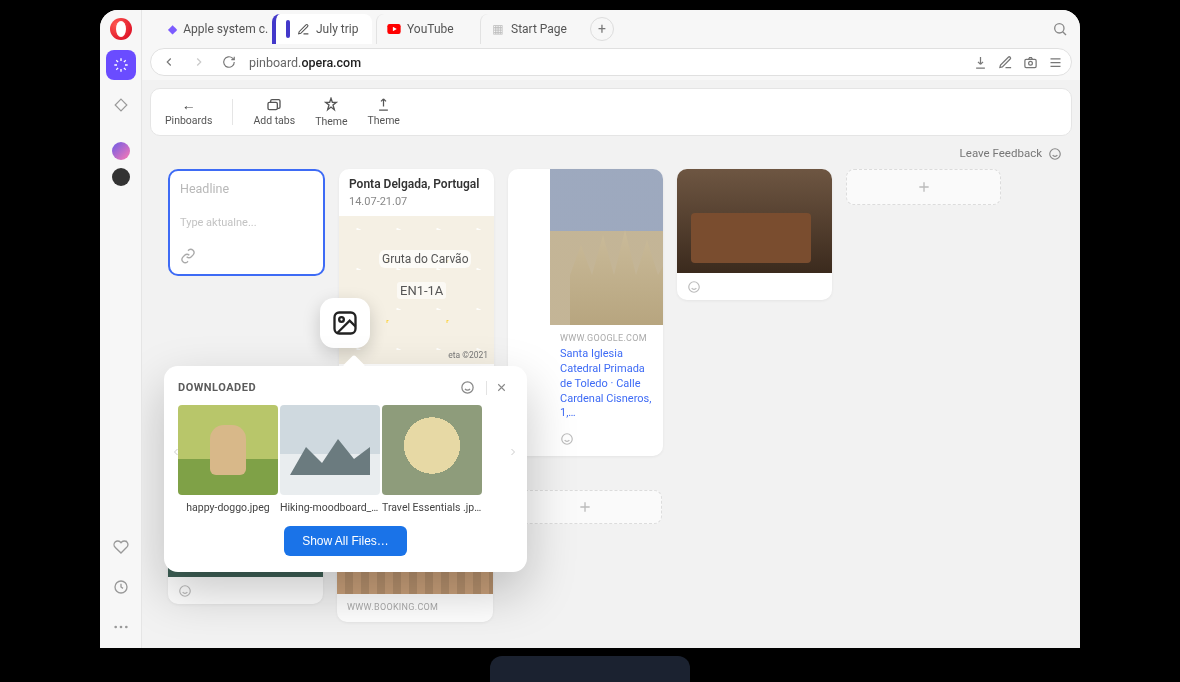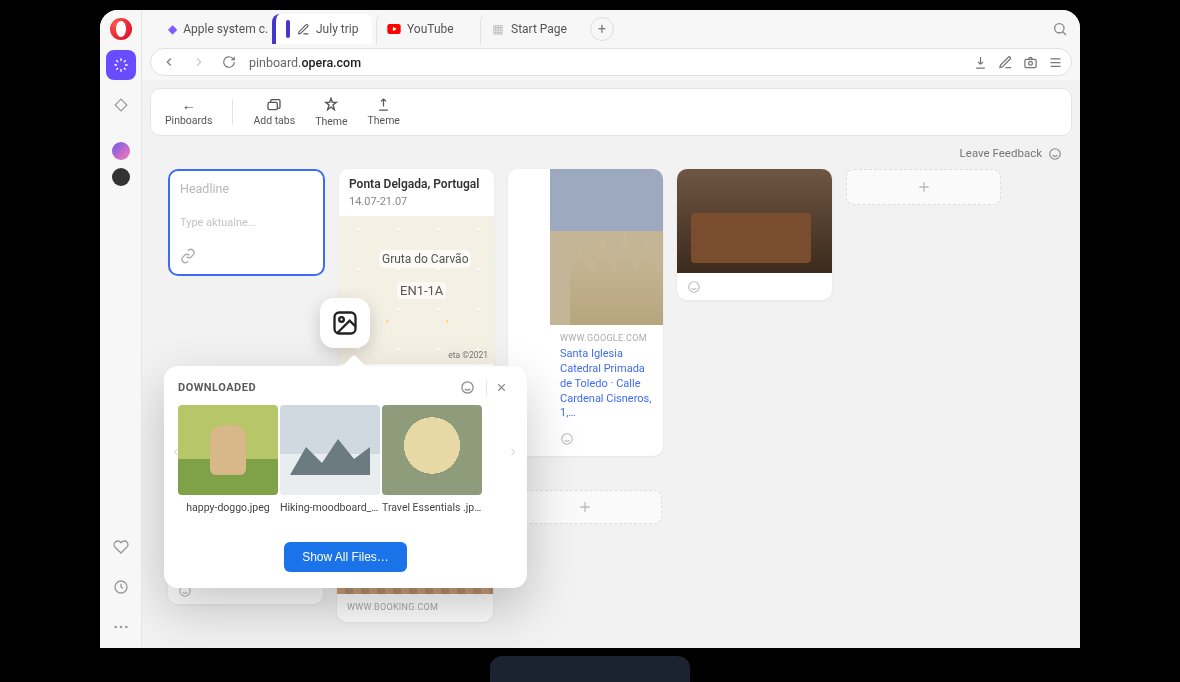--- a/index.html
+++ b/index.html
@@ -240,21 +240,21 @@
   .thumb { width:100px; }
   .thumb .img { width:100px; height:90px; border-radius:4px; }
   .thumb .cap { font-size:10.5px; color:#444; text-align:center; margin-top:6px; white-space:nowrap; overflow:hidden; text-overflow:ellipsis;}
   .t1 .img { background:linear-gradient(180deg,#b8c66a 0 60%,#7fa147 60% 100%); position:relative;}
   .t1 .img::after{content:"";position:absolute;left:32px;top:20px;width:36px;height:50px;background:#d8b889;border-radius:14px 14px 6px 6px;}
   .t2 .img { background:linear-gradient(180deg,#cfd9df 0 55%,#e9edef 55% 100%); position:relative;}
   .t2 .img::after{content:"";position:absolute;left:10px;bottom:20px;width:80px;height:40px;background:#6b7b7f;clip-path:polygon(0 100%,20% 30%,40% 70%,60% 10%,80% 60%,100% 30%,100% 100%);}
   .t3 .img { background:radial-gradient(circle at 50% 45%,#e7d9a5 0 40%,#8e9c7b 40% 100%);}
   .nav-chevron { position:absolute; top:38px; width:14px; color:#bbb; cursor:pointer;}
   .nav-chevron.left{ left:-8px;} .nav-chevron.right{ right:-8px;}
-  .pop-btn-row { display:flex; justify-content:center; margin-top:28px;}
+  .pop-btn-row { display:flex; justify-content:center; margin-top:12px;}
   .show-all {
     background:#1a73e8; color:#fff; font-size:12px;
     padding:8px 18px; border:none; border-radius:6px; cursor:pointer;
   }
 
   
   .kbd-hint {
     position:absolute;
     left:50%; transform:translateX(-50%);
     bottom:0; width:200px; height:26px;

